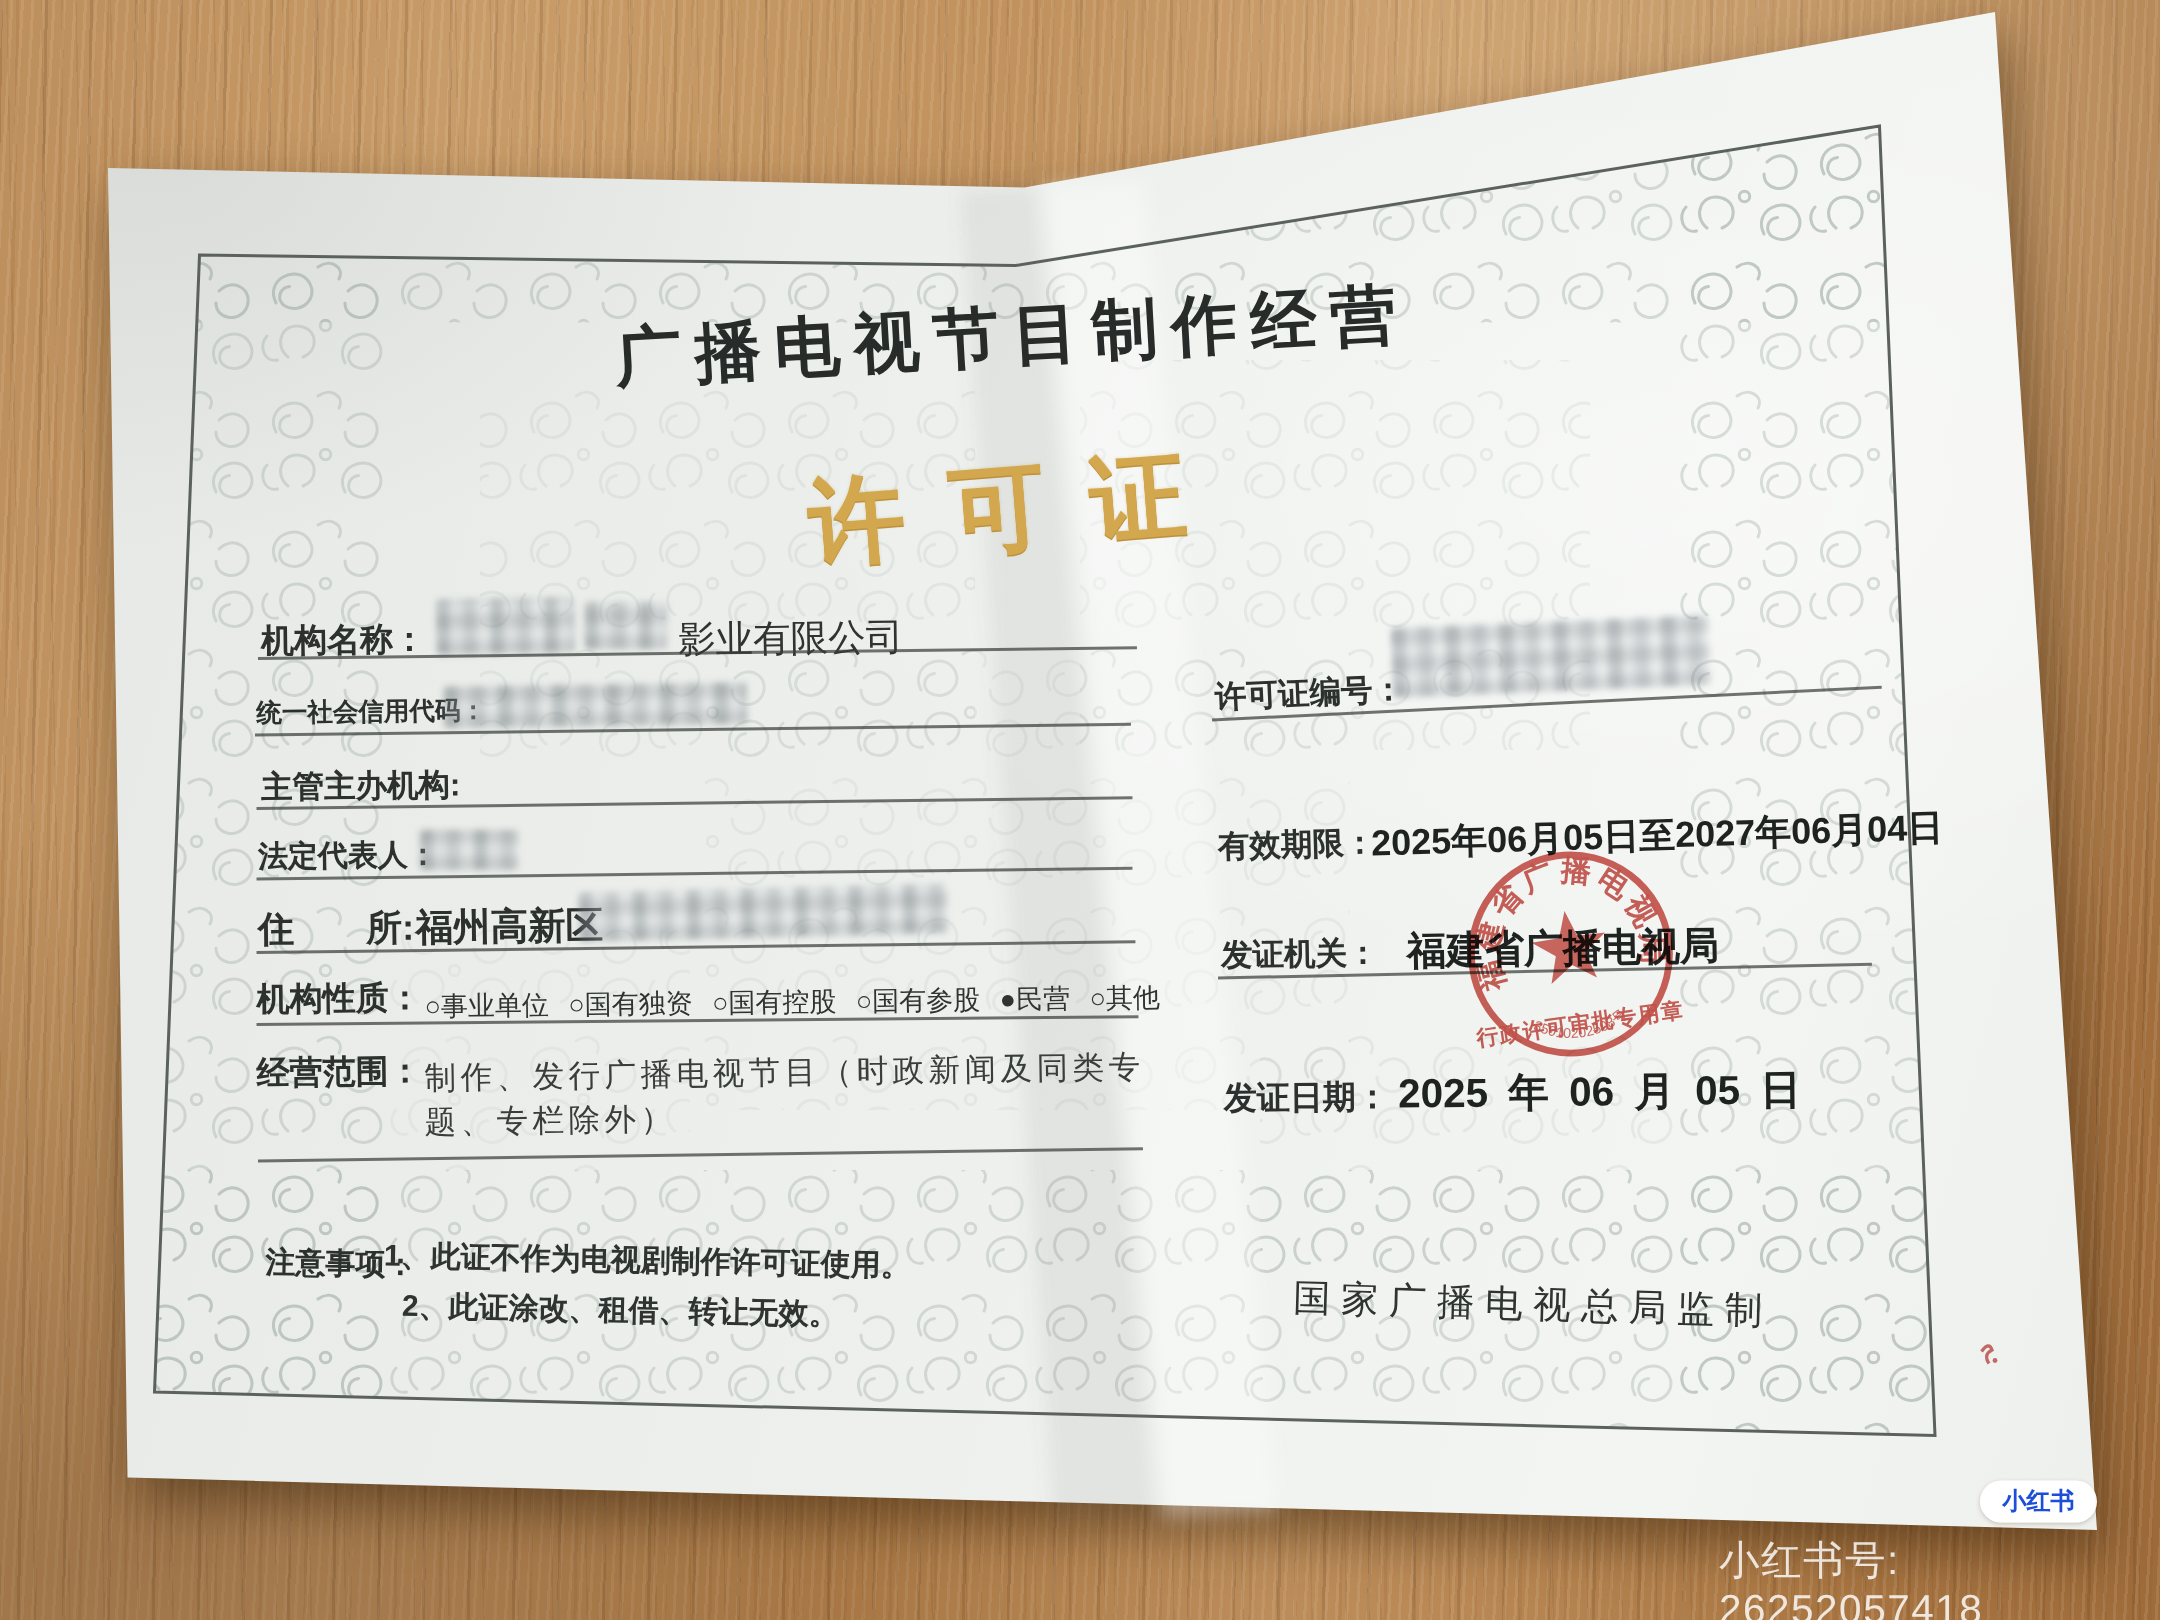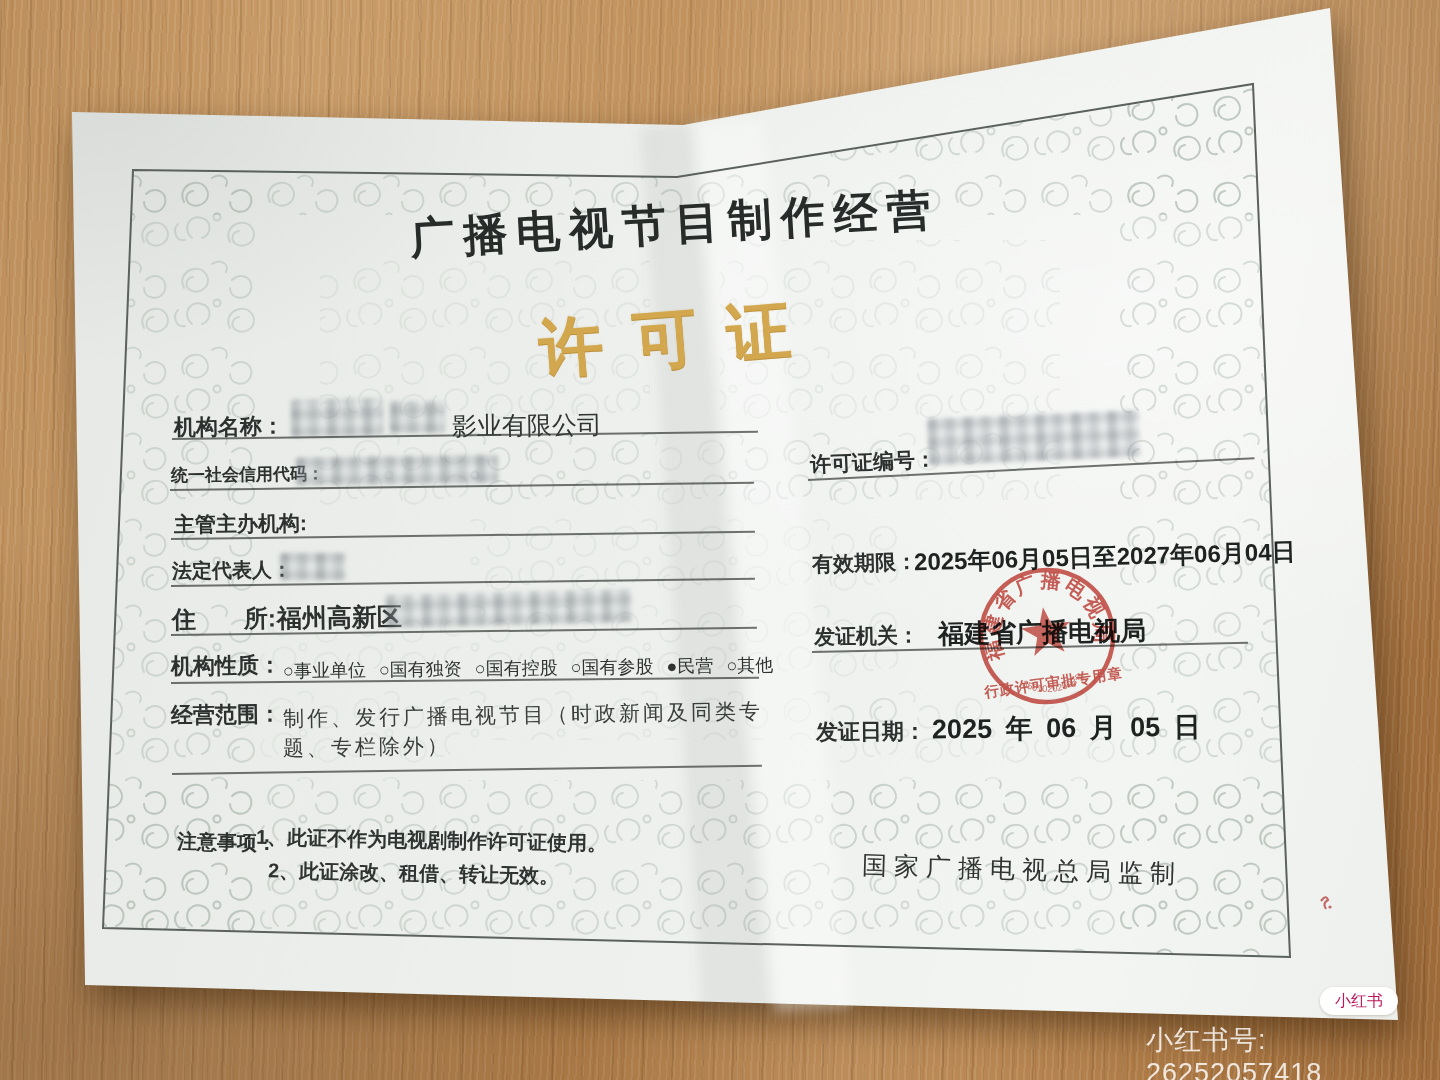--- a/index.html
+++ b/index.html
@@ -58,21 +58,21 @@
   
   .stamp{
     position:absolute;left:952px;top:541px;width:190px;height:190px;
     transform:rotate(-8deg);mix-blend-mode:multiply;opacity:.9;
   }
 
   
   .xhs-badge{
     position:absolute;left:1320px;top:987px;width:78px;height:28px;border-radius:15px;
     background:rgba(255,255,255,.96);display:flex;align-items:center;justify-content:center;
-    font-size:16px;font-weight:normal;color:#be185d;box-shadow:0 1px 3px rgba(80,50,20,.25);
+    font-size:16px;font-weight:bold;color:#1d4ed8;box-shadow:0 1px 3px rgba(80,50,20,.25);
   }
   .xhs-id{
     position:absolute;left:1146px;top:1022px;font-size:27px;
     color:rgba(255,255,255,.82);letter-spacing:1px;
   }
 </style>
 </head>
 <body>
 
 <div id="scene">

